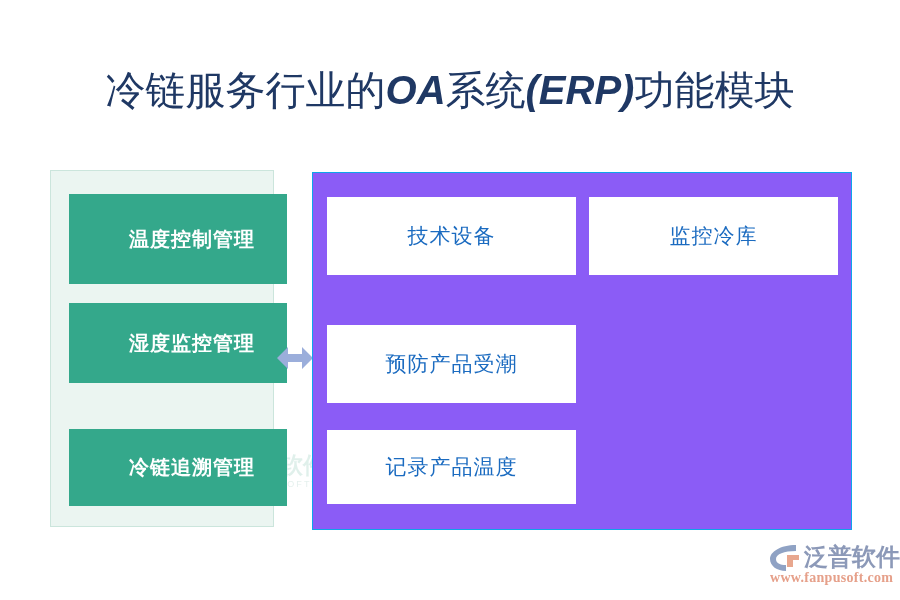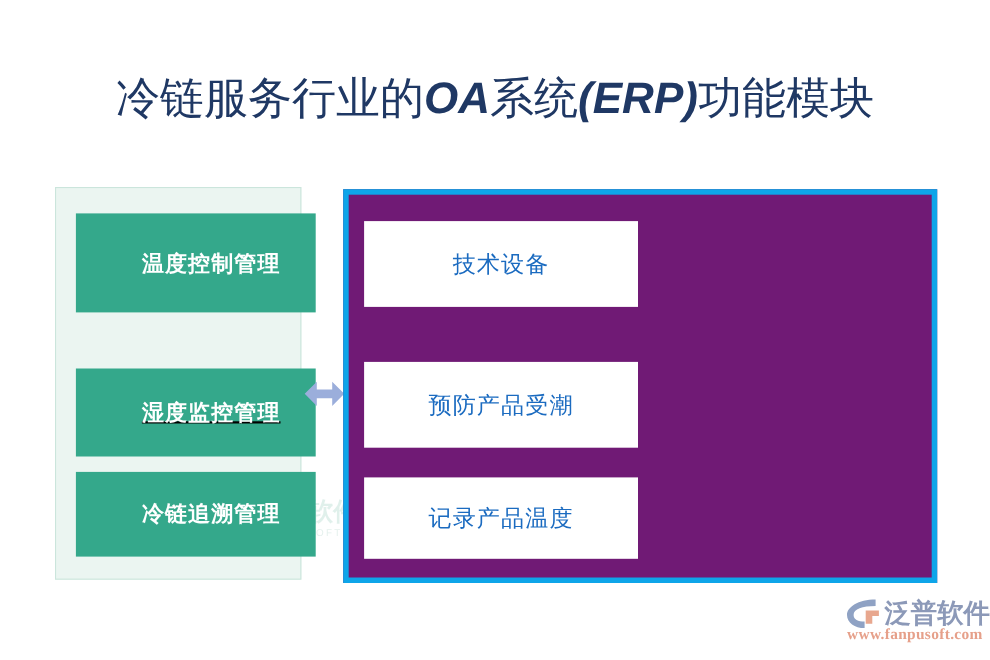--- a/index.html
+++ b/index.html
@@ -104,41 +104,41 @@
   }
   .green-card-label {
     font-family: "Liberation Serif", "DejaVu Serif", serif;
     font-size: 20px;
     font-weight: bold;
     color: #FFFFFF;
     letter-spacing: 1px;
     white-space: nowrap;
   }
   .gc0 { top: 23px;  height: 90px; }
-  .gc1 { top: 164px; height: 80px; text-decoration: underline; }
+  .gc1 { top: 132px; height: 80px; }
   .gc2 { top: 258px; height: 77px; text-align: right; }
 
   
   .arrow-wrap {
     position: absolute;
     left: 276px;
     top: 338px;
     width: 38px;
     height: 40px;
   }
 
   
   .right-panel {
     position: absolute;
     left: 312px;
     top: 172px;
     width: 540px;
     height: 358px;
-    background: #701a75;
-    border: 5px solid #0ea5e9;
+    background: #8b5cf6;
+    border: 1px solid #0ea5e9;
     box-sizing: border-box;
     text-align: center;
   }
   .blue-cell {
     position: absolute;
     background: #FFFFFF;
     display: flex;
     align-items: center;
     justify-content: center;
   }
@@ -229,20 +229,23 @@
     <svg width="38" height="40" viewBox="0 0 38 40">
       <path d="M1 20 L12 9 L12 16 L26 16 L26 9 L37 20 L26 31 L26 24 L12 24 L12 31 Z" fill="#9BAEDB"></path>
     </svg>
   </div>
 
   <div class="right-panel">
 
     <div class="blue-cell col0 row0">
       <span class="blue-cell-label">技术设备</span>
     </div>
+    <div class="blue-cell col1 row0">
+      <span class="blue-cell-label">监控冷库</span>
+    </div>
 
     <div class="blue-cell col0 row1">
       <span class="blue-cell-label">预防产品受潮</span>
     </div>
 
     <div class="blue-cell col0 row2">
       <span class="blue-cell-label">记录产品温度</span>
     </div>
 
   </div>

